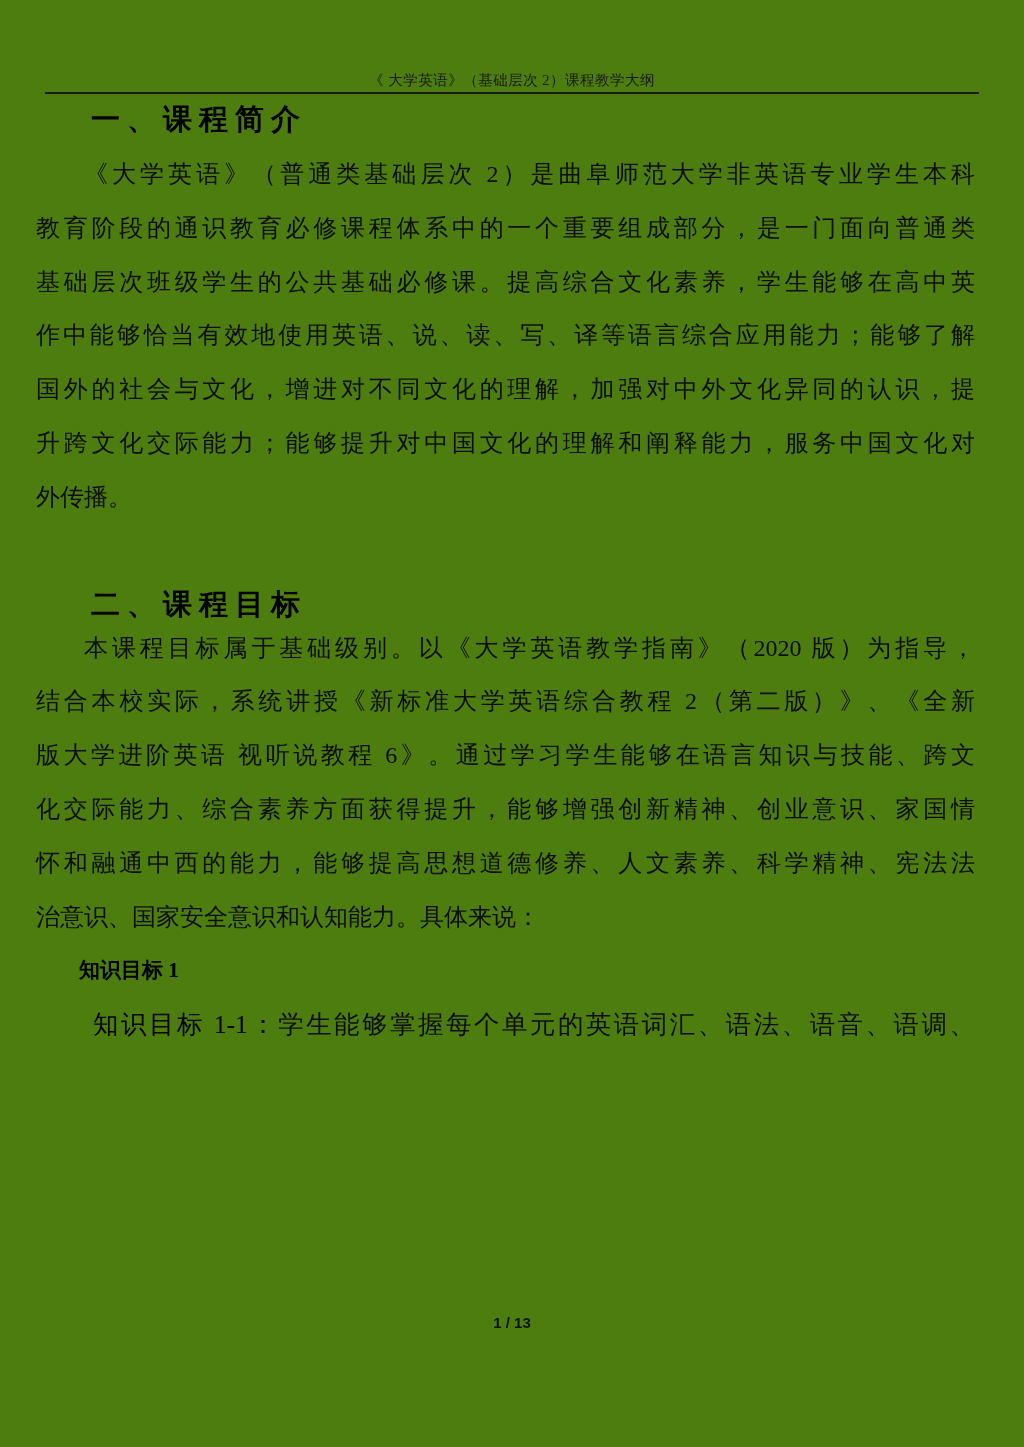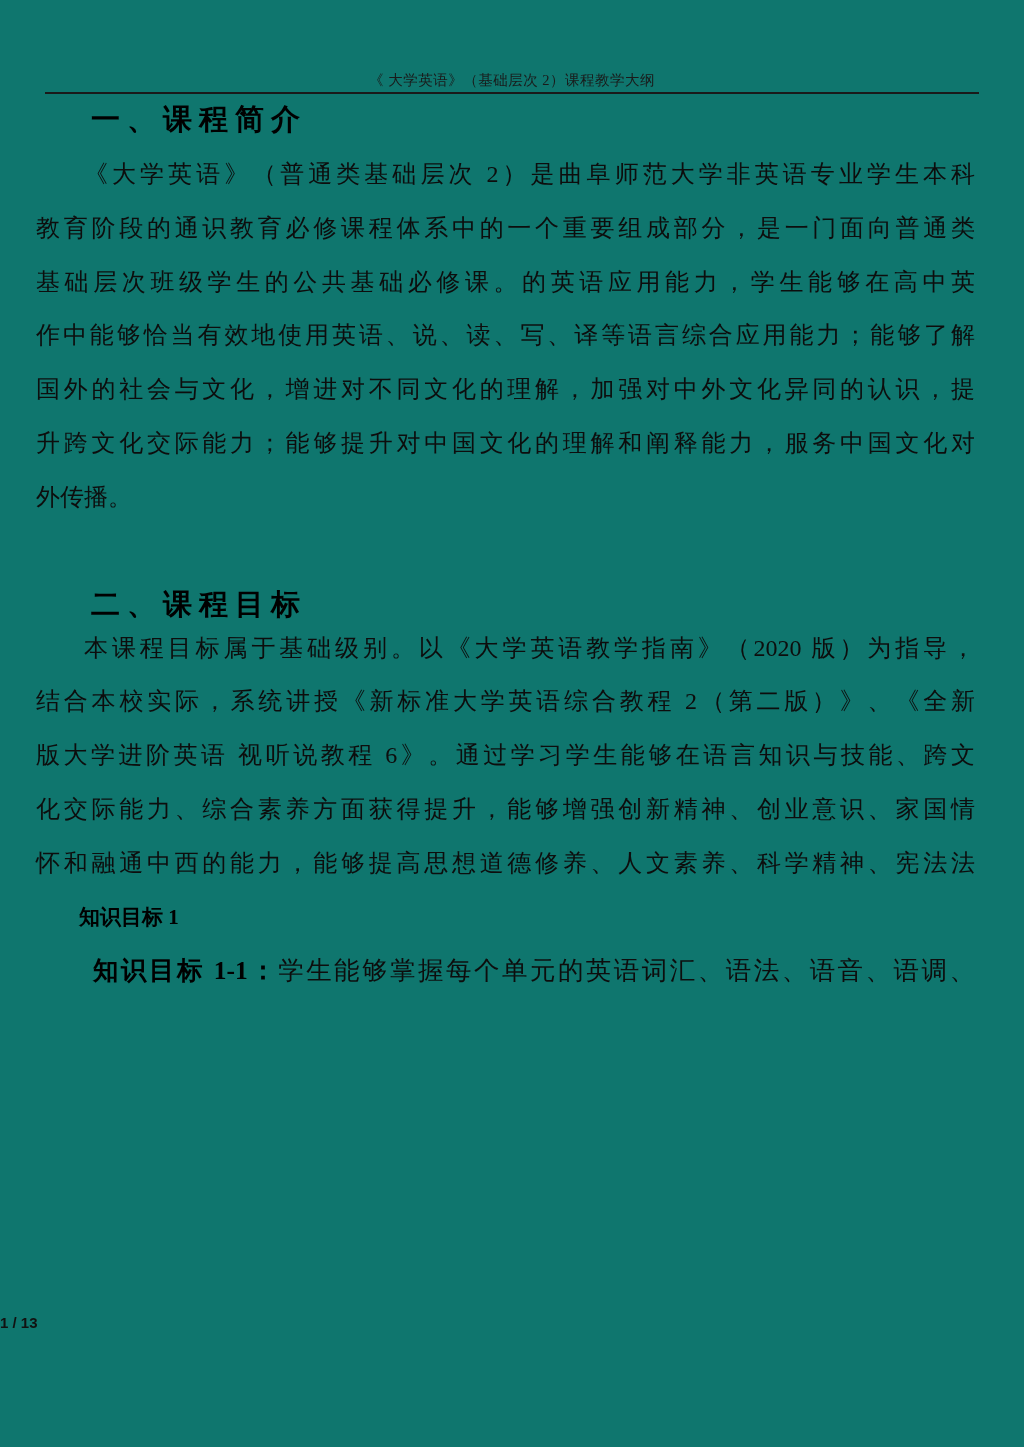--- a/index.html
+++ b/index.html
@@ -4,21 +4,21 @@
 <style>
   html, body {
     margin: 0;
     padding: 0;
     background: #ffffff;
   }
   .page {
     position: relative;
     width: 1024px;
     height: 1447px;
-    background: #0f766e;
+    background: #4d7c0f;
     overflow: hidden;
     color: #0d0d0d;
   }
   
   .doc-header {
     margin: 0 45px;
     padding-top: 72px;
     padding-bottom: 3px;
     border-bottom: 2px solid #1a1a1a;
   }
@@ -82,28 +82,28 @@
     font-size: 25.5px;
     line-height: 53.8px;
     height: 53.8px;
     text-align: justify;
     text-align-last: justify;
     -moz-text-align-last: justify;
     text-indent: 57px;
     color: #0d0d0d;
     white-space: nowrap;
   }
-  .objective-label { font-weight: 700; color: #000000; }
+  .objective-label { font-weight: 400; color: #000000; }
   
   .doc-footer {
     position: absolute;
     left: 0;
     right: 0;
     top: 1314px;
-    text-align: left;
+    text-align: center;
     font-family: "Liberation Sans", "DejaVu Sans", sans-serif;
     font-weight: 600;
     font-size: 15px;
     line-height: 18px;
     color: #111111;
   }
 </style>
 </head>
 <body>
 
@@ -113,36 +113,37 @@
     <div class="doc-header-title">《 大学英语》（基础层次 2）课程教学大纲</div>
   </div>
 
   <div class="content">
 
     <h1 class="section-heading first-heading">一、课程简介</h1>
 
     <div class="para para-1">
       <div class="line first">《大学英语》（普通类基础层次 2）是曲阜师范大学非英语专业学生本科</div>
       <div class="line">教育阶段的通识教育必修课程体系中的一个重要组成部分，是一门面向普通类</div>
-      <div class="line">基础层次班级学生的公共基础必修课。的英语应用能力，学生能够在高中英</div>
+      <div class="line">基础层次班级学生的公共基础必修课。提高综合文化素养，学生能够在高中英</div>
       <div class="line">作中能够恰当有效地使用英语、说、读、写、译等语言综合应用能力；能够了解</div>
       <div class="line">国外的社会与文化，增进对不同文化的理解，加强对中外文化异同的认识，提</div>
       <div class="line">升跨文化交际能力；能够提升对中国文化的理解和阐释能力，服务中国文化对</div>
       <div class="line last">外传播。</div>
     </div>
 
     <h1 class="section-heading second-heading">二、课程目标</h1>
 
 
     <div class="para para-3">
       <div class="line first">本课程目标属于基础级别。以《大学英语教学指南》（2020 版）为指导，</div>
       <div class="line">结合本校实际，系统讲授《新标准大学英语综合教程 2（第二版）》、《全新</div>
       <div class="line">版大学进阶英语 视听说教程 6》。通过学习学生能够在语言知识与技能、跨文</div>
       <div class="line">化交际能力、综合素养方面获得提升，能够增强创新精神、创业意识、家国情</div>
       <div class="line">怀和融通中西的能力，能够提高思想道德修养、人文素养、科学精神、宪法法</div>
+      <div class="line last">治意识、国家安全意识和认知能力。具体来说：</div>
     </div>
 
     <div class="objective-heading">知识目标 1</div>
 
     <div class="objective-line"><span class="objective-label">知识目标 1-1：</span><span>学生能够掌握每个单元的英语词汇、语法、语音、语调、</span></div>
 
   </div>
 
   <div class="doc-footer">1 / 13</div>
 

